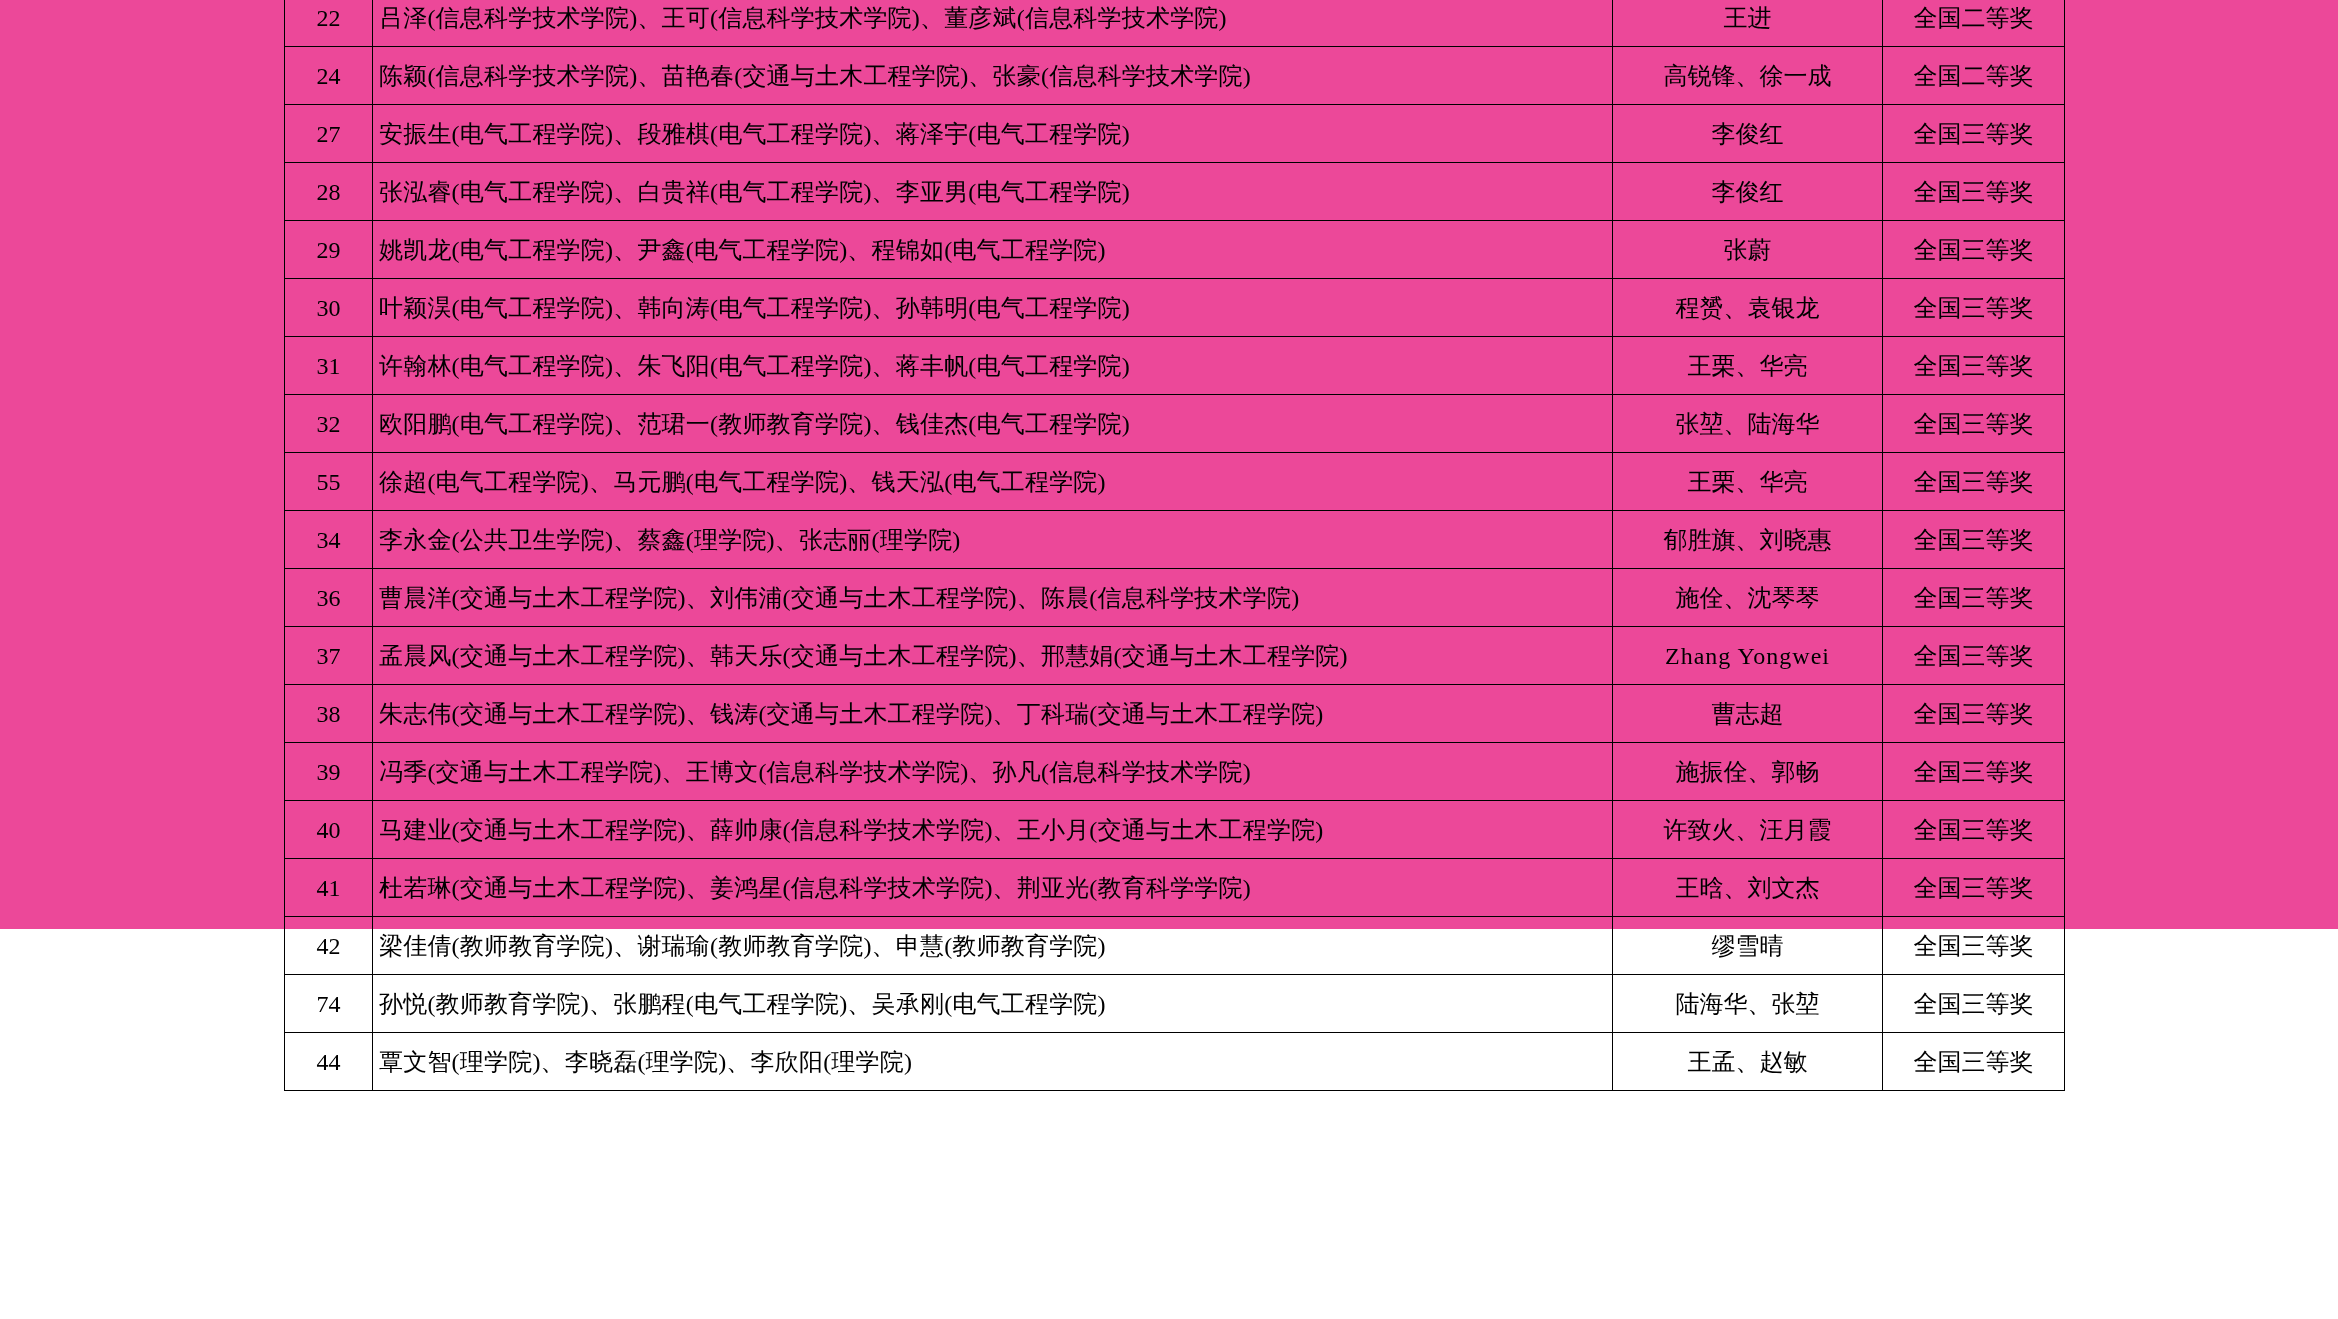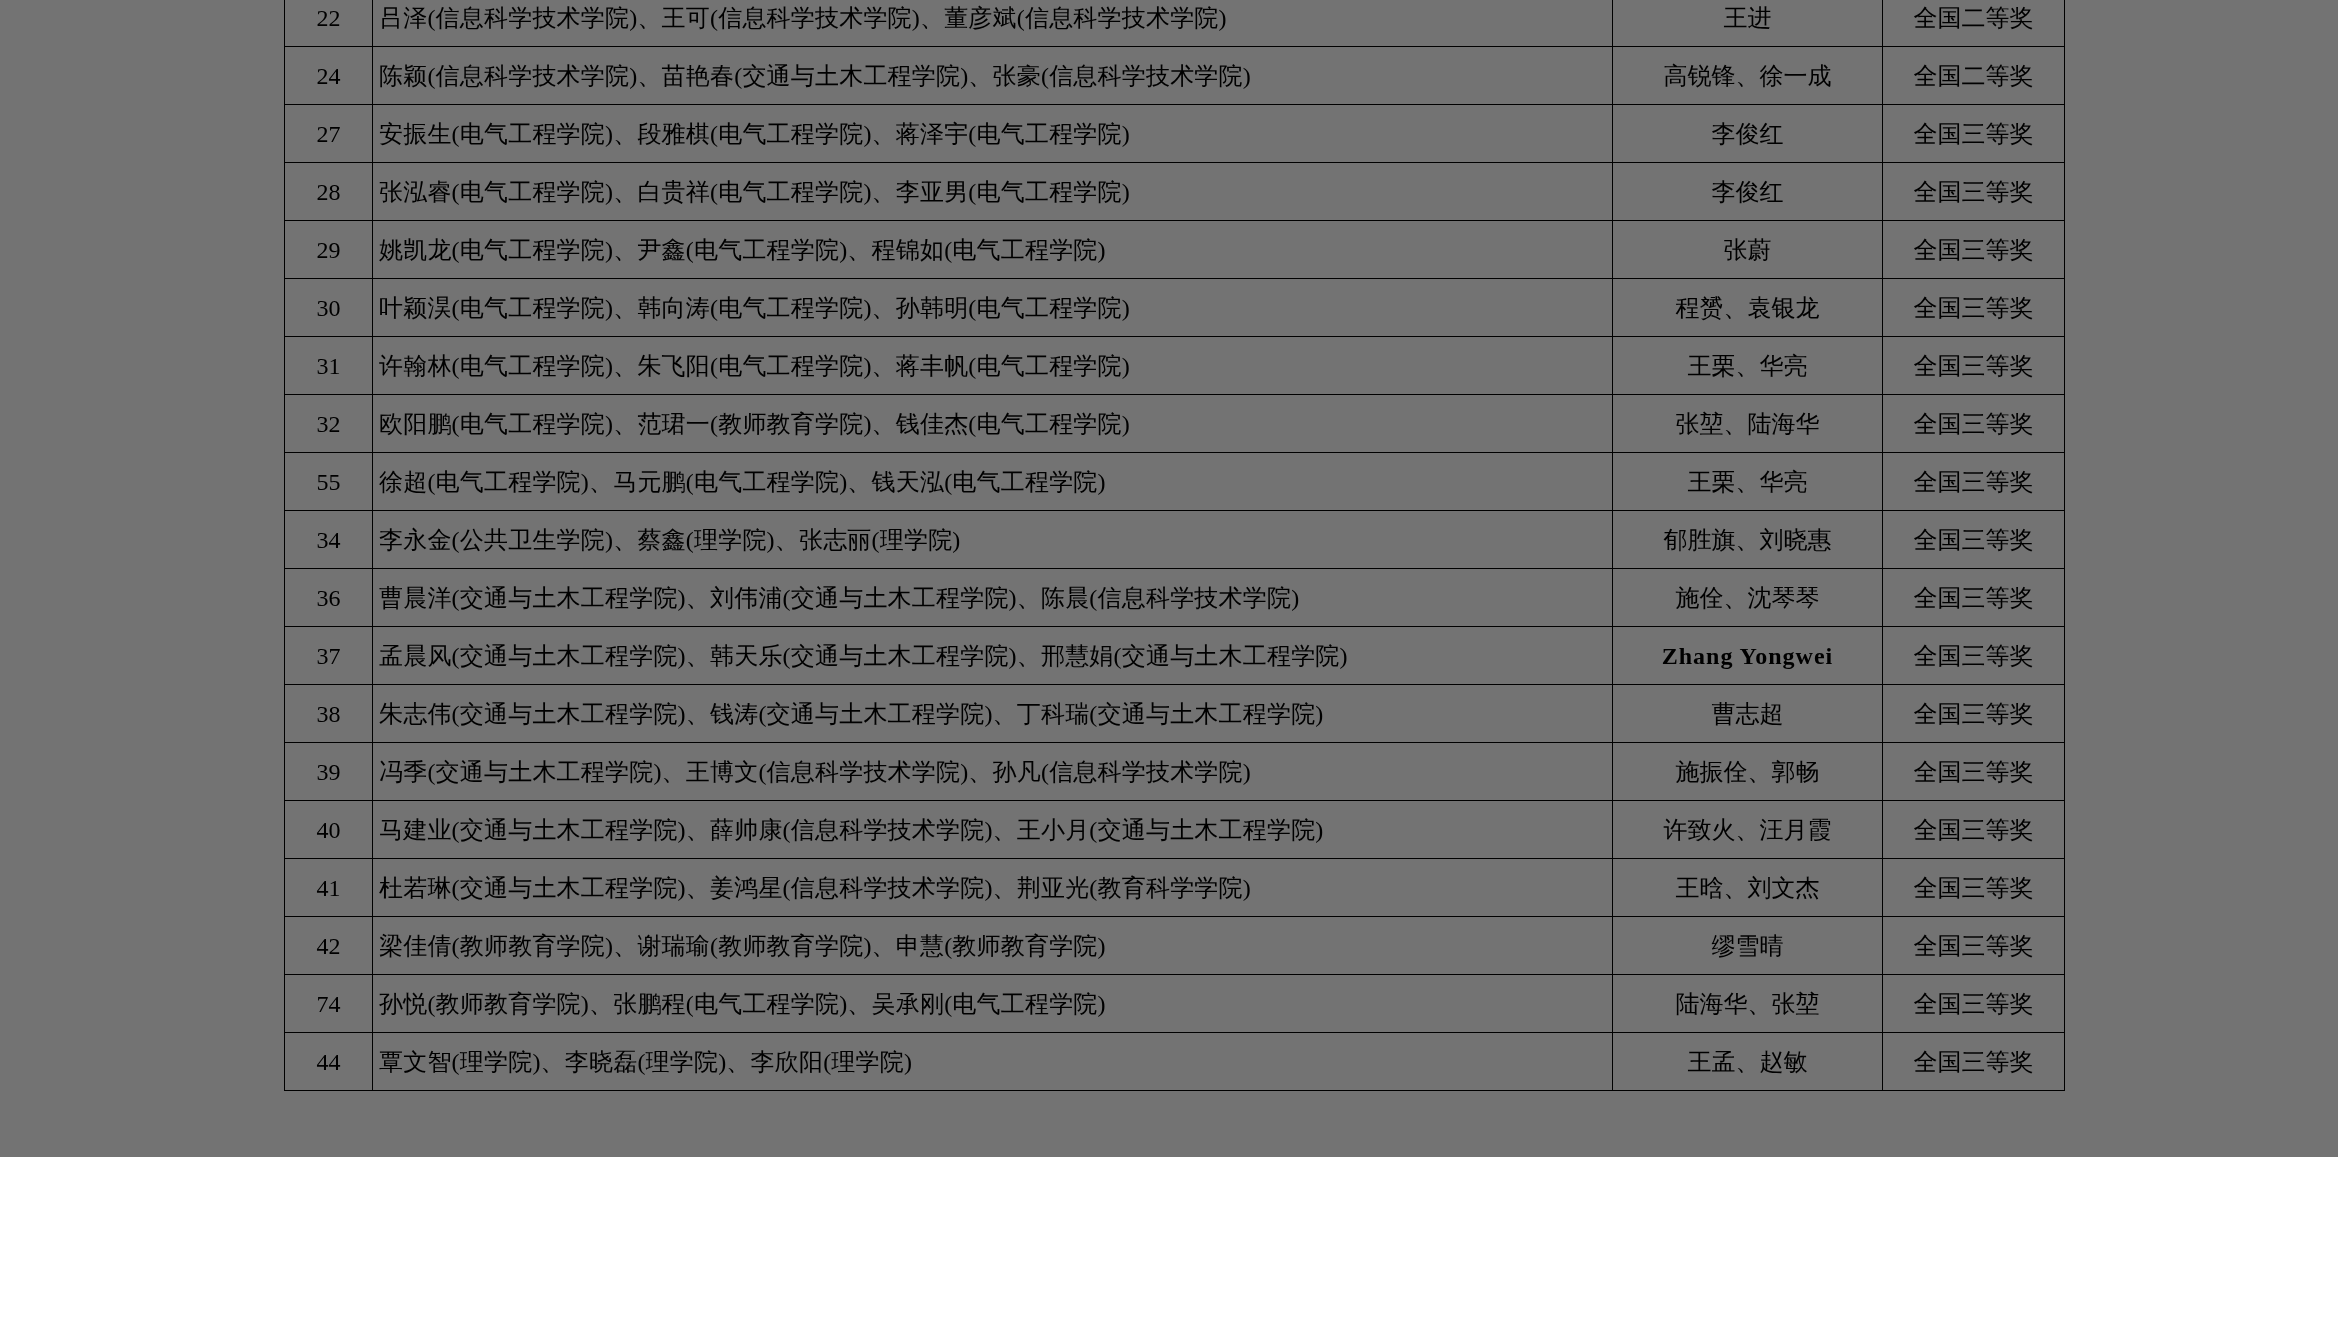--- a/index.html
+++ b/index.html
@@ -9,22 +9,22 @@
   }
   body {
     width: 2338px;
     height: 1319px;
     font-family: "Liberation Serif", "DejaVu Serif", serif;
     overflow: hidden;
   }
   .page {
     position: relative;
     width: 2338px;
-    height: 1157px;
-    background: #737373;
+    height: 929px;
+    background: #ec4899;
   }
   .table-wrap {
     position: absolute;
     left: 284px;
     top: -12px;
     width: 1780px;
   }
   table.award-table {
     border-collapse: collapse;
     width: 1780px;
@@ -55,21 +55,20 @@
     width: 270px;
     text-align: center;
   }
   td.col-award {
     width: 182px;
     text-align: center;
   }
   .latin {
     font-family: "Liberation Serif", "DejaVu Serif", serif;
     letter-spacing: 1px;
-    font-weight: bold;
   }
 </style>
 </head>
 <body>
 
 <div class="page">
   <div class="table-wrap">
     <table class="award-table">
       <tbody id="table-body">
           <tr>

